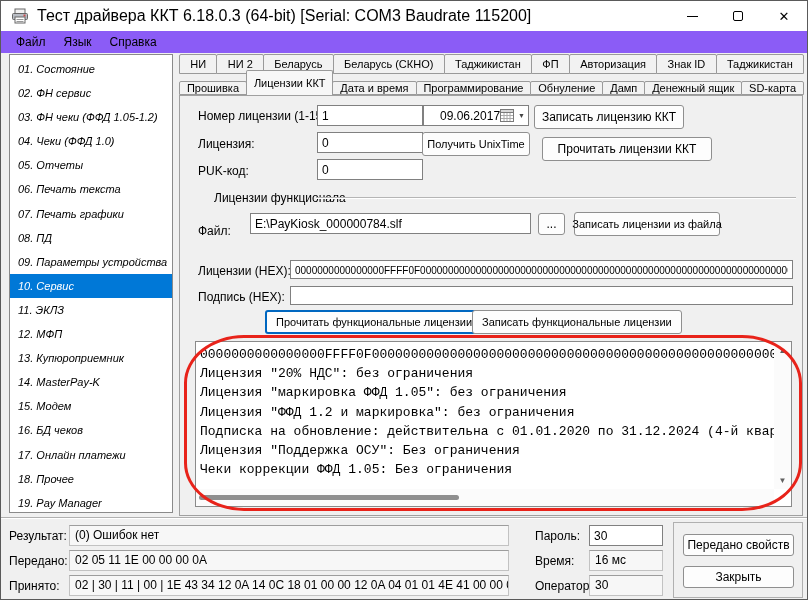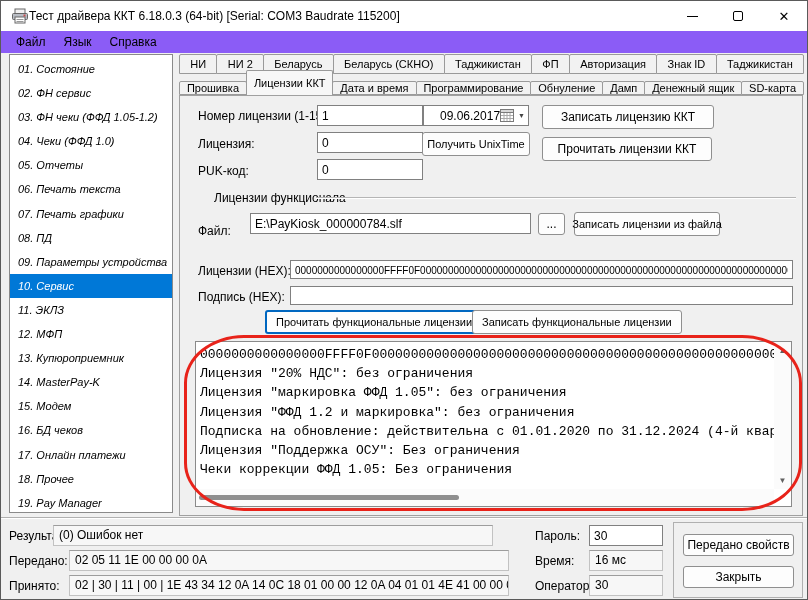--- a/index.html
+++ b/index.html
@@ -1,21 +1,21 @@
 <!DOCTYPE html>
 <html><head>
 <meta charset="utf-8">
 <style>
   html,body{margin:0;padding:0;background:#cfcfcf;}
   *{box-sizing:border-box;}
   .win{position:relative;width:808px;height:600px;background:#f0f0f0;border:1px solid #5a5a5a;
        font-family:"Liberation Sans",sans-serif;font-size:12px;color:#000;overflow:hidden;cursor:default;}
   
   .titlebar{position:absolute;left:0;top:0;right:0;height:30px;background:#ffffff;display:flex;align-items:center;padding-left:10px;}
-  .title-text{font-size:12px;white-space:nowrap;}
+  .title-text{margin-left:8px;font-size:16px;white-space:nowrap;}
   .win-controls{position:absolute;right:0;top:0;height:30px;display:flex;}
   .win-btn{width:46px;height:30px;display:flex;align-items:center;justify-content:center;font-size:13px;color:#000;}
   .glyph-min{display:block;width:11px;height:1px;background:#000;}
   .glyph-max{display:block;width:10px;height:10px;border:1px solid #000;border-radius:2px;}
   
   .menubar{position:absolute;left:0;top:30px;right:0;height:22px;background:#8b5cf6;display:flex;align-items:center;padding-left:6px;}
   .menubar .mi{padding:3px 9px;white-space:nowrap;}
   
   .sidebar{position:absolute;left:8px;top:53px;width:164px;height:459px;background:#fff;border:1px solid #8a8a8a;padding-top:2px;overflow:hidden;}
   .sidebar .sb-item{height:24.1px;line-height:24.1px;padding-left:8px;white-space:nowrap;font-size:11px;font-style:italic;}
@@ -160,21 +160,21 @@
           <line x1="4" y1="4" x2="4" y2="12" stroke="#aaa"></line>
             <line x1="7" y1="4" x2="7" y2="12" stroke="#aaa"></line>
             <line x1="10" y1="4" x2="10" y2="12" stroke="#aaa"></line>
           <line x1="1" y1="6.5" x2="13" y2="6.5" stroke="#aaa"></line>
             <line x1="1" y1="9.5" x2="13" y2="9.5" stroke="#aaa"></line>
         </svg>
       </span>
       <span class="arrow">▼</span>
     </div>
 
-    <button class="btn" style="left:362px;top:9px;width:172px;height:24px;">Записать лицензию ККТ</button>
+    <button class="btn" style="left:354px;top:9px;width:150px;height:24px;">Записать лицензию ККТ</button>
 
     <span class="lbl" style="left:18px;top:41px;">Лицензия:</span>
     <input class="field" style="left: 137px; top: 36px; width: 106px; height: 21px;" value="0">
     <button class="btn small" style="left:242px;top:36px;width:108px;height:24px;">Получить UnixTime</button>
     <button class="btn" style="left:362px;top:41px;width:170px;height:24px;">Прочитать лицензии ККТ</button>
 
     <span class="lbl" style="left:18px;top:68px;">PUK-код:</span>
     <input class="field" style="left: 137px; top: 63px; width: 106px; height: 21px;" value="0">
 
     <span class="lbl" style="left:16px;top:95px;margin-left:18px;">Лицензии функционала</span>
@@ -212,21 +212,21 @@
         <div class="hthumb"></div>
       </div>
     </div>
   </div>
 
   <div class="annotation"></div>
 
   <div class="bottom-sep"></div>
 
   <span class="lbl" style="left:8px;top:528px;">Результат:</span>
-  <div class="ro-field" style="left:52px;top:524px;width:440px;height:21px;">(0) Ошибок нет</div>
+  <div class="ro-field" style="left:68px;top:524px;width:440px;height:21px;">(0) Ошибок нет</div>
 
   <span class="lbl" style="left:8px;top:553px;">Передано:</span>
   <div class="ro-field" style="left:68px;top:549px;width:440px;height:21px;">02 05 11 1E 00 00 00 0A</div>
 
   <span class="lbl" style="left:8px;top:578px;">Принято:</span>
   <div class="ro-field" style="left:68px;top:574px;width:440px;height:21px;">02 | 30 | 11 | 00 | 1E 43 34 12 0A 14 0C 18 01 00 00 12 0A 04 01 01 4E 41 00 00 01 01 10 19 | 0</div>
 
   <span class="lbl" style="left:534px;top:528px;">Пароль:</span>
   <input class="field" style="left: 588px; top: 524px; width: 74px; height: 21px;" value="30">
 

